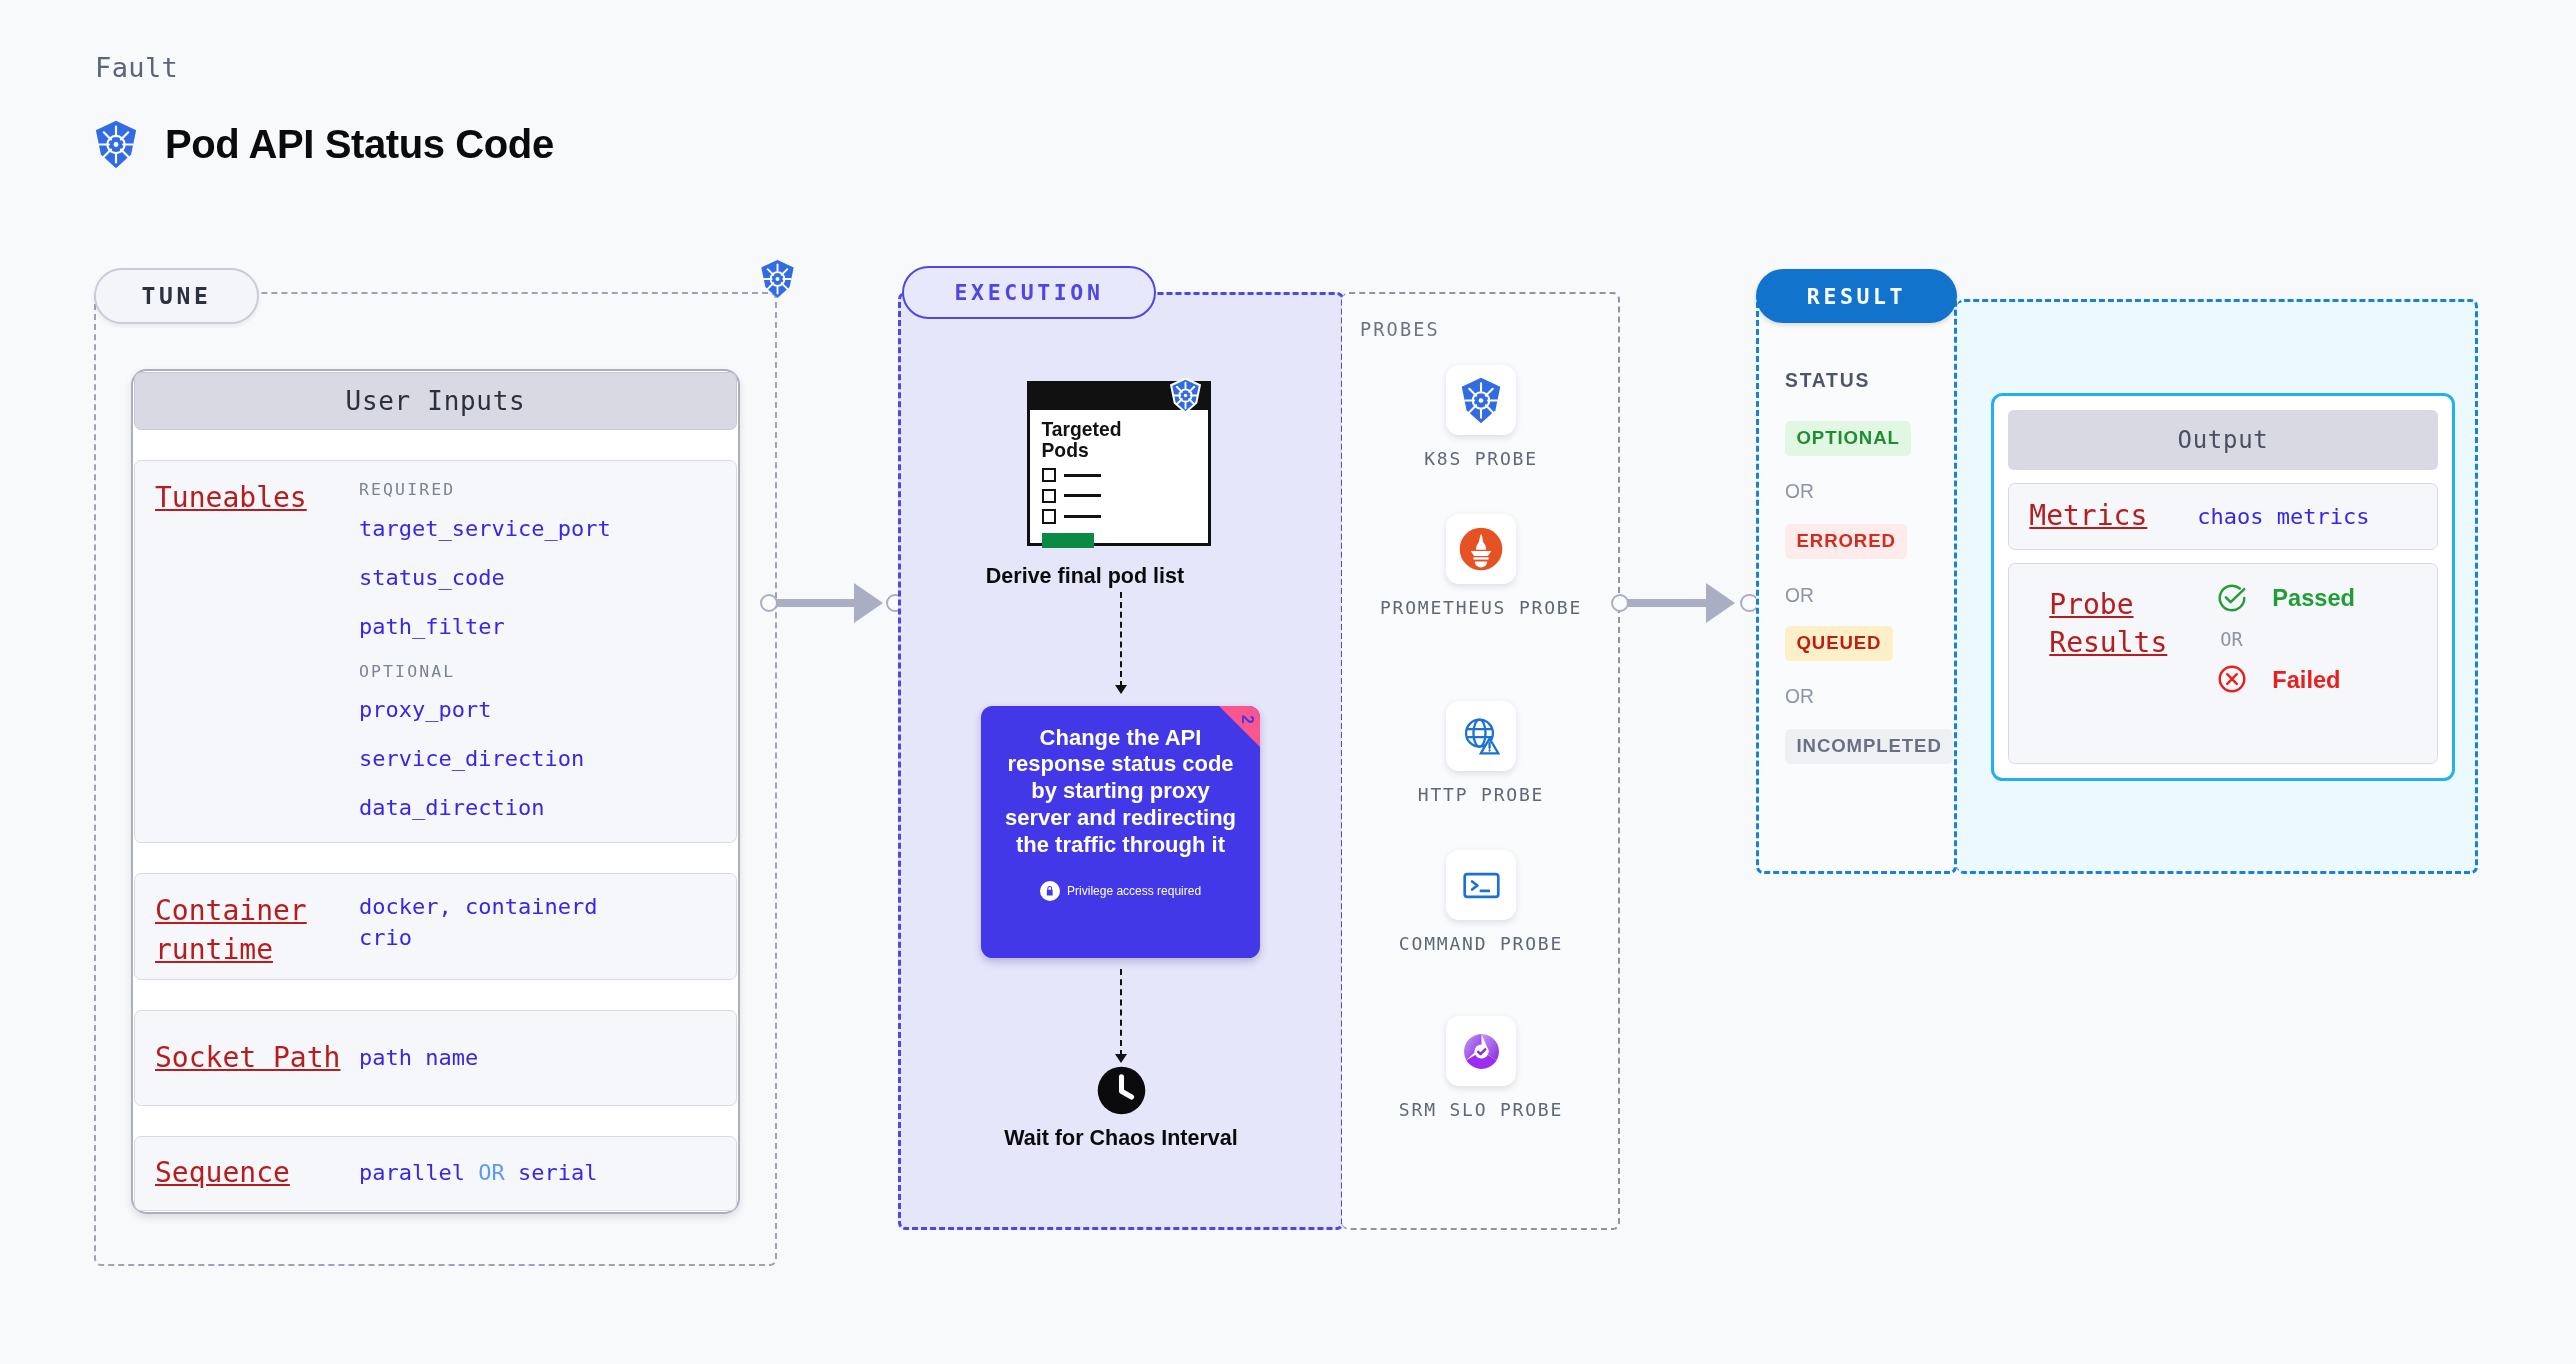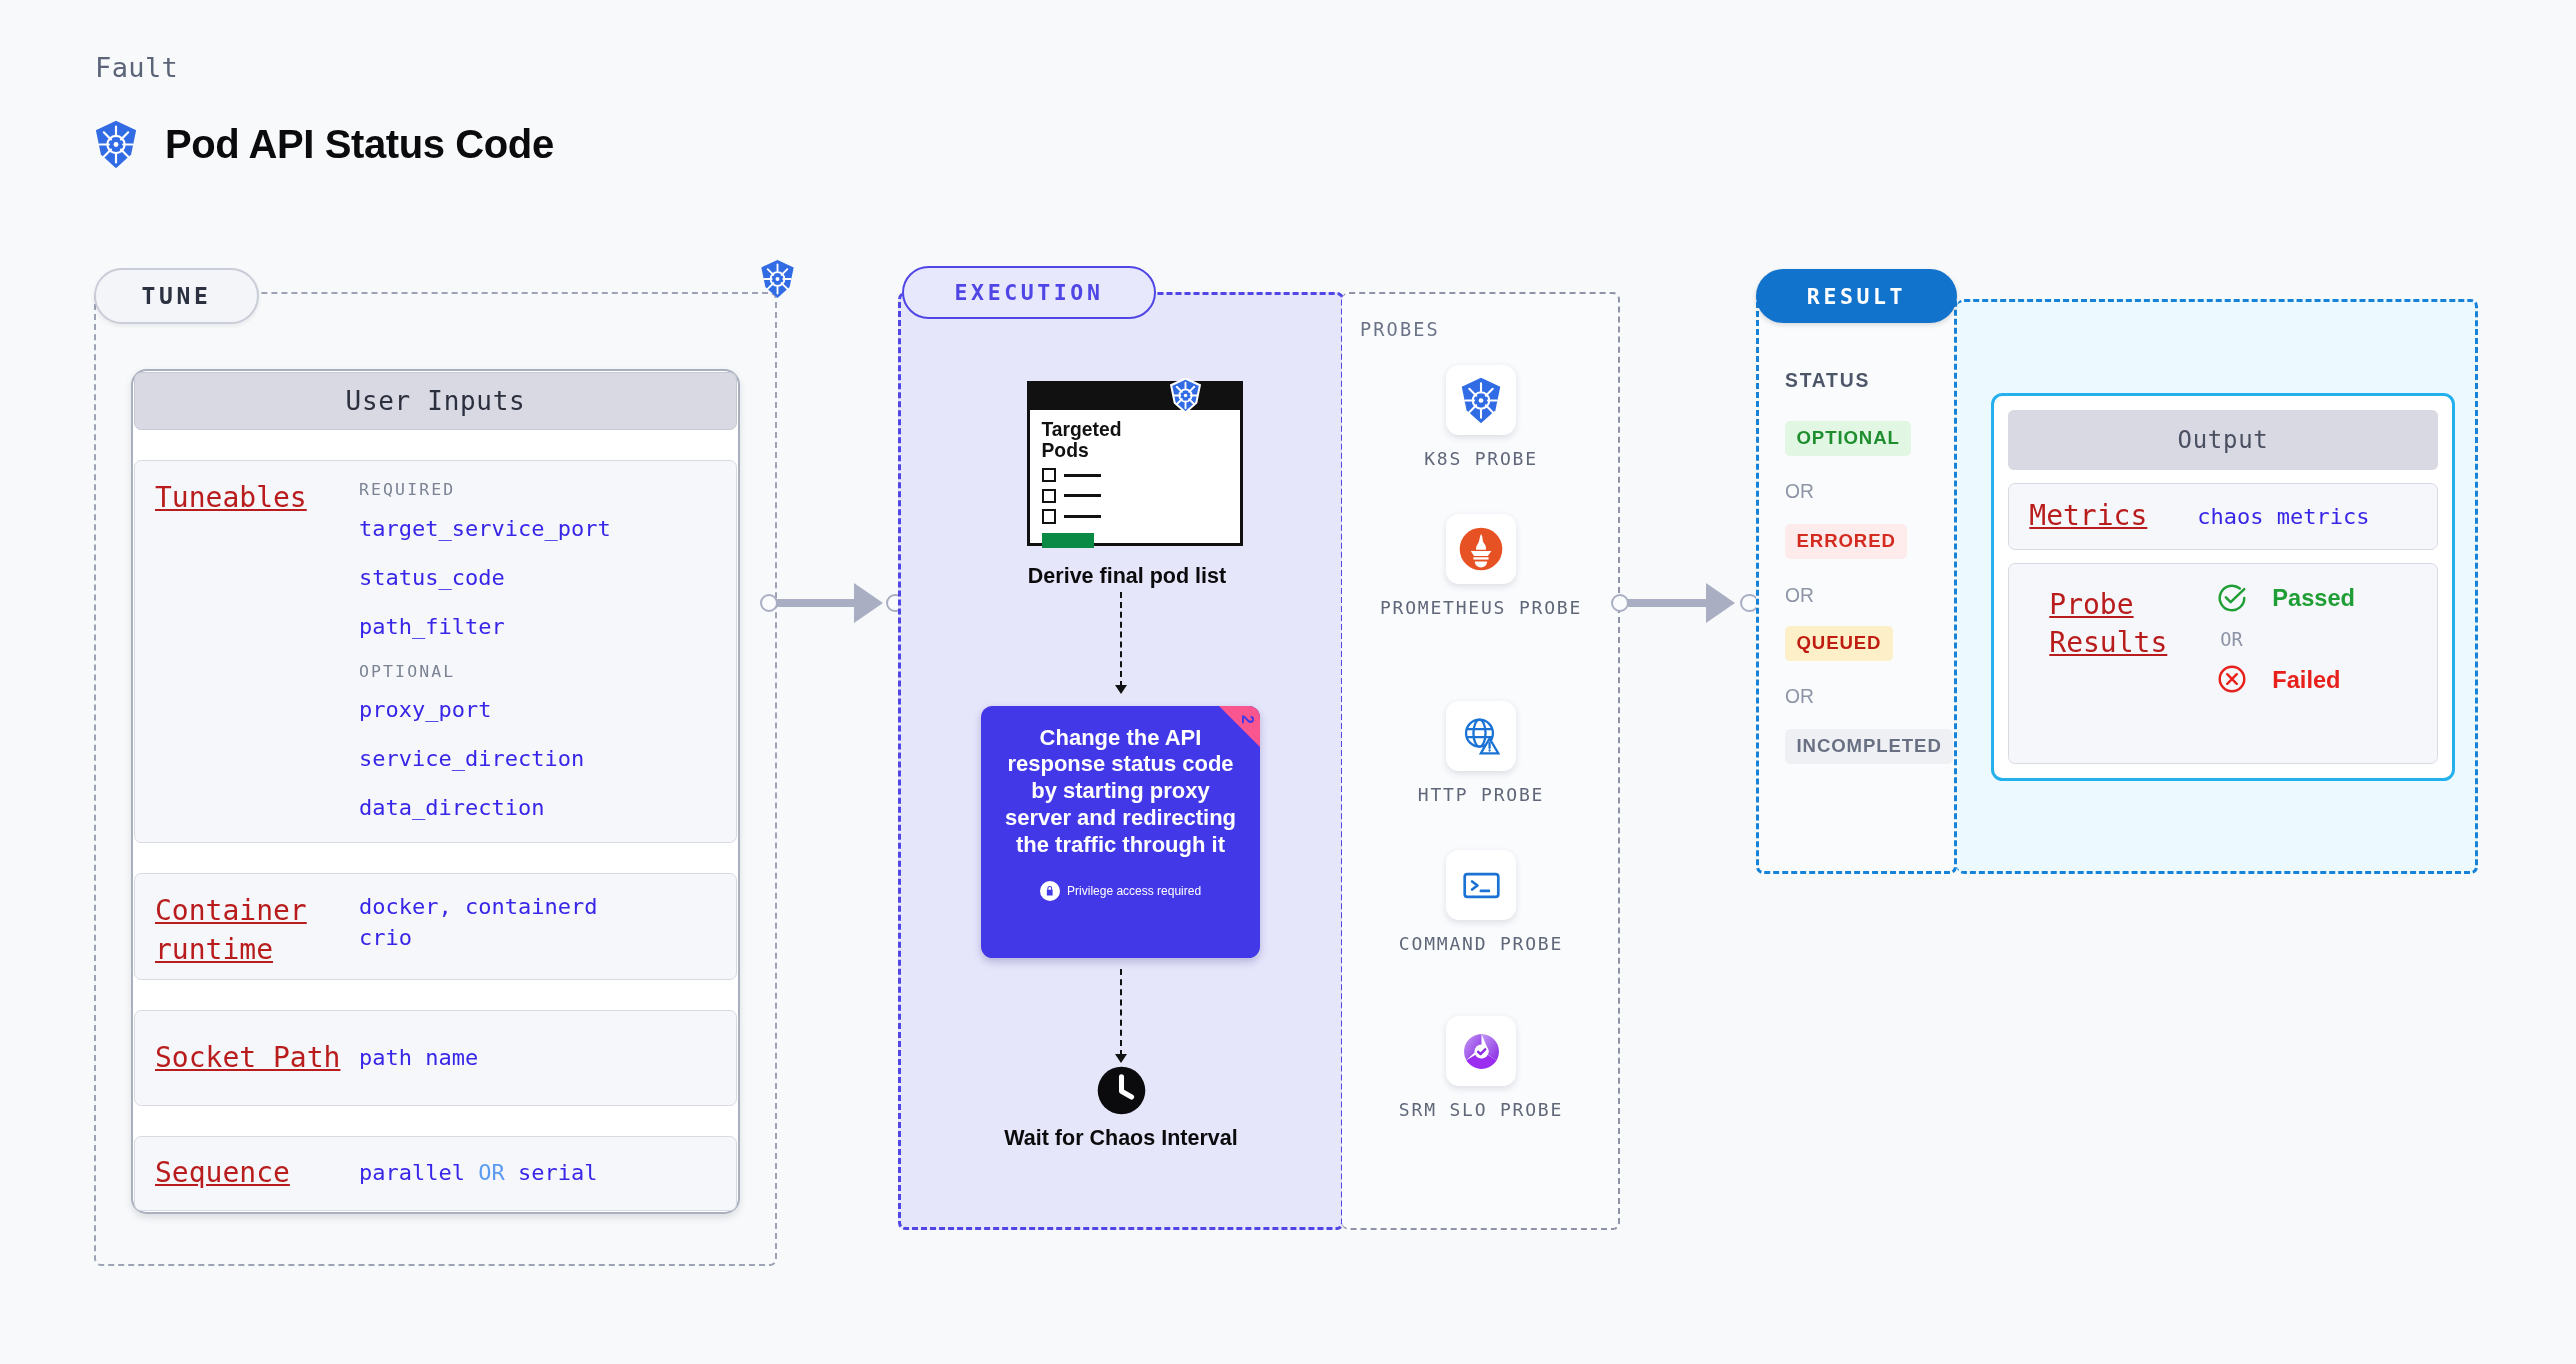--- a/index.html
+++ b/index.html
@@ -61,30 +61,30 @@
   .comma { color:#3826e8; }
 
   
   #exec-box  { left:898px; top:292px; width:446px; height:938px; border-width:3.6px; border-color:#4f46e5; background:#e6e6fb; }
   #exec-pill { left:902px; top:266px; width:254px; height:53px; background:#e8e8fc; border:2.9px solid #4f46e5;
                color:#4f46e5; font-size:21.5px; }
   #probes-box{ left:1342px; top:292px; width:278px; height:938px; border-width:2.1px; border-color:#8e93a8; background:#fafbfd; border-left:none; }
   #probes-title { position:absolute; left:1360px; top:319px; font-family:"DejaVu Sans Mono","Liberation Mono",monospace;
                   font-size:18.6px; color:#6b7387; letter-spacing:2.1px; }
 
-  #pods-card { position:absolute; left:1027px; top:381px; width:216px; height:165px; background:#fff; border:3.6px solid #111; }
+  #pods-card { position:absolute; left:1027px; top:381px; width:184px; height:165px; background:#fff; border:3.6px solid #111; }
   #pods-card .bar { height:26px; background:#111; }
   #pods-card .body { padding:10px 11.5px 0 11.5px; }
   #pods-card .ttl { font-size:19.3px; font-weight:bold; color:#111; line-height:1.08; }
   .chk-row { display:flex; align-items:center; gap:8.6px; margin-top:6.4px; }
   .chk { width:14.3px; height:14.3px; border:2.1px solid #111; }
   .chk-line { width:37px; height:2.9px; background:#111; }
   #pods-green { width:52px; height:15px; background:#0a8a44; margin-top:9.3px; }
   #pods-k8s { position:absolute; left:1169px; top:378px; }
-  #exec-cap1 { position:absolute; left:904px; top:564px; width:446px; text-align:center;
+  #exec-cap1 { position:absolute; left:862px; top:564px; width:446px; text-align:center;
                font-size:21.5px; font-weight:bold; color:#0b0b0d; }
 
   .vconn { position:absolute; width:0; border-left:2.1px dashed #111; }
   .varrow { position:absolute; width:0; height:0; border-left:6.4px solid transparent; border-right:6.4px solid transparent; border-top:9.3px solid #111; }
 
   #act-card {
     position:absolute; left:981px; top:706px; width:279px; height:252px;
     background:#4338e8; border-radius:11.5px; box-shadow:0 3.6px 8.6px rgba(40,30,120,.25);
     padding:18.6px 18.6px 13px; overflow:hidden;
   }

